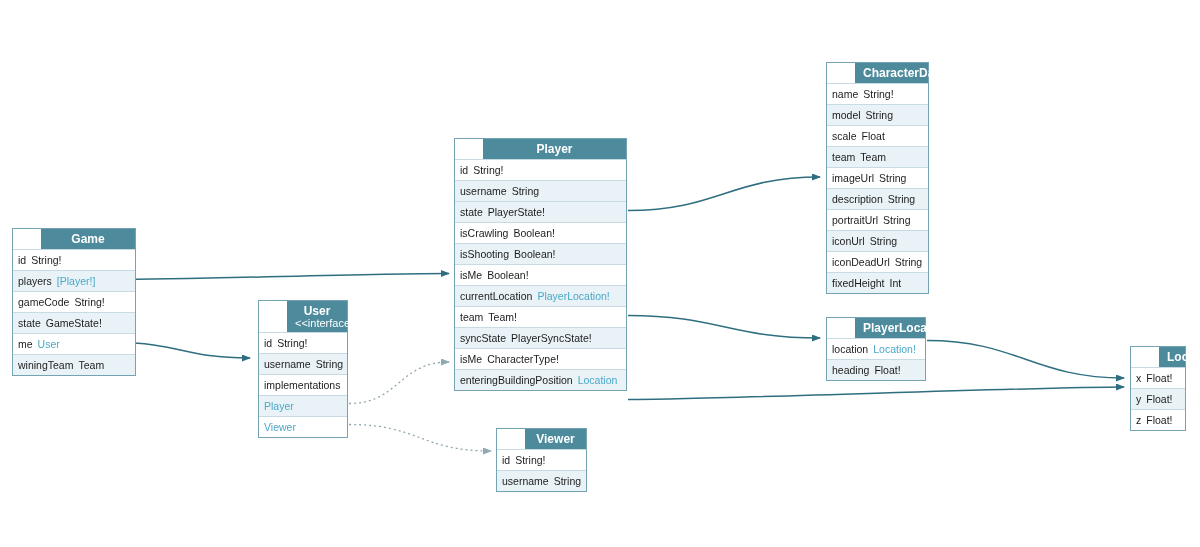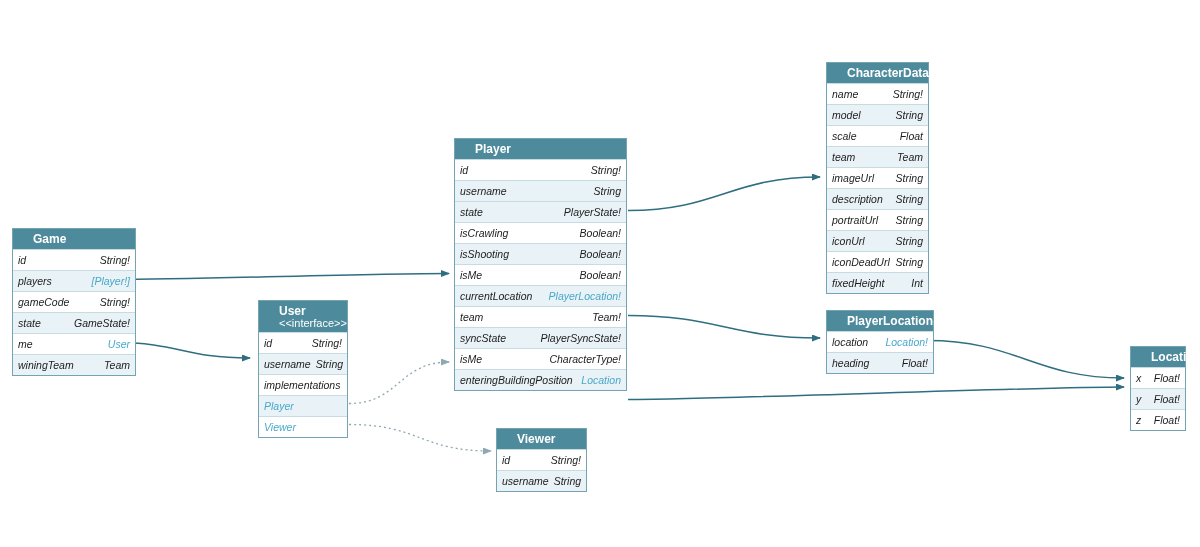--- a/index.html
+++ b/index.html
@@ -37,46 +37,45 @@
     background: #ffffff;
     border: 1px solid var(--border);
     font-size: 10.5px;
     color: var(--text);
     z-index: 2;
   }
 
   .entity-header {
     background: var(--header-bg);
     color: #ffffff;
-    text-align: left;
-    padding: 3px 20px;
+    text-align: center;
+    padding: 3px 8px;
+    margin-left: 28px;
   }
   .entity-title {
     font-size: 12px;
     font-weight: bold;
     line-height: 14px;
     white-space: nowrap;
   }
   .entity-subtitle {
     font-size: 11px;
     line-height: 11px;
     font-weight: normal;
   }
 
   .field-row {
     display: flex;
-    justify-content: space-between;
     align-items: center;
     height: 21px;
     padding: 0 5px;
     border-top: 1px solid var(--row-border);
     background: #ffffff;
     white-space: nowrap;
     overflow: hidden;
-    font-style: italic;
   }
   .field-row.alt { background: var(--row-alt); }
 
   .field-name { flex: 0 0 auto; }
   .field-type { flex: 0 0 auto; margin-left: 5px; }
   .link { color: var(--link); cursor: pointer; }
 </style>
 </head>
 <body>
 
@@ -254,21 +253,21 @@
         </div>
         <div class="field-row">
           <span class="field-name">iconDeadUrl</span>
           <span class="field-type">String</span>
         </div>
         <div class="field-row alt">
           <span class="field-name">fixedHeight</span>
           <span class="field-type">Int</span>
         </div>
       </div>
-      <div class="entity" style="left: 826px; top: 310px; width: 108px;">
+      <div class="entity" style="left: 826px; top: 317px; width: 100px;">
         <div class="entity-header">
           <div class="entity-title">PlayerLocation</div>
         </div>
         <div class="field-row">
           <span class="field-name">location</span>
           <span class="field-type link">Location!</span>
         </div>
         <div class="field-row alt">
           <span class="field-name">heading</span>
           <span class="field-type">Float!</span>

